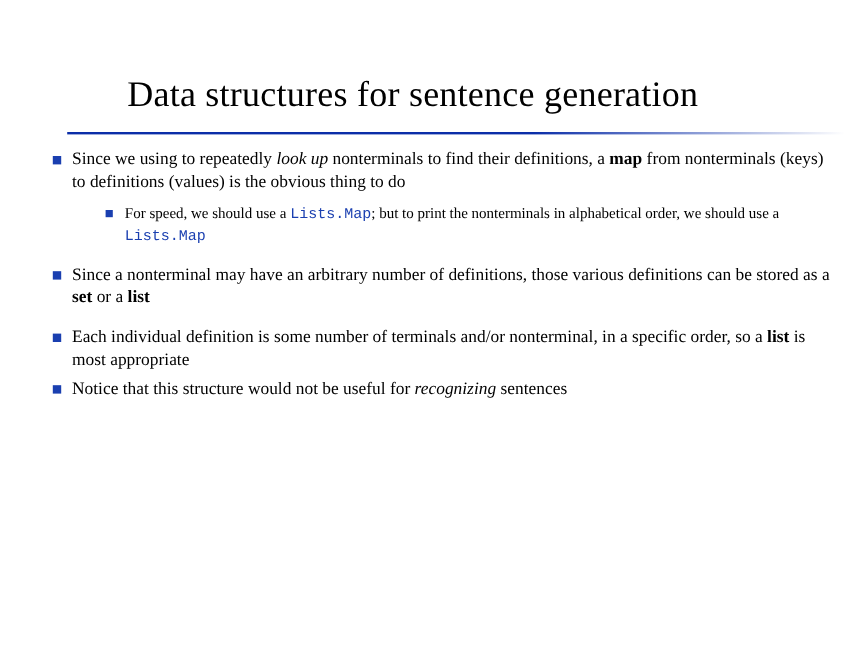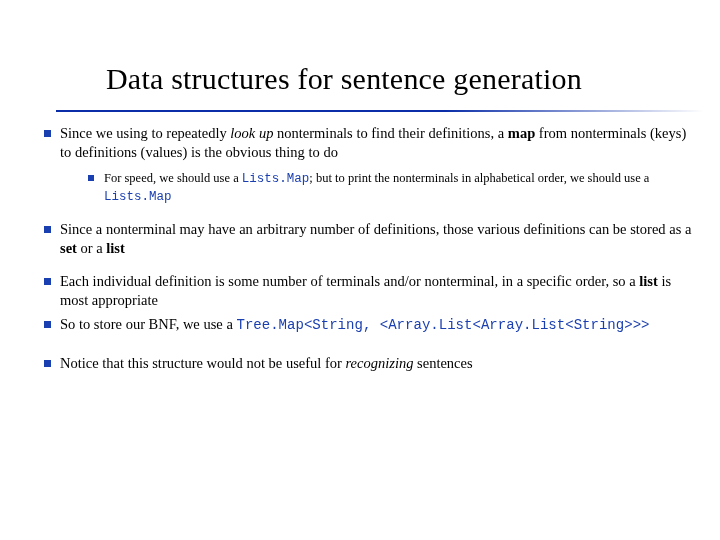--- a/index.html
+++ b/index.html
@@ -108,23 +108,20 @@
   </li>
 
   <li>
     <span>Since a nonterminal may have an arbitrary number of definitions, those various definitions can be stored as a </span><b>set</b><span> or a </span><b>list</b>
   </li>
 
   <li class="tight">
     <span>Each individual definition is some number of terminals and/or nonterminal, in a specific order, so a </span><b>list</b><span> is most appropriate</span>
   </li>
 
-  <li style="margin-bottom:20px;">
-    <span>So to store our BNF, we use a </span><span class="code">Tree.Map&lt;String, &lt;Array.List&lt;Array.List&lt;String&gt;&gt;&gt;</span>
-  </li>
 
   <li>
     <span>Notice that this structure would not be useful for </span><em>recognizing</em><span> sentences</span>
   </li>
 
 </ul>
 
 </div>
 
 </body></html>

